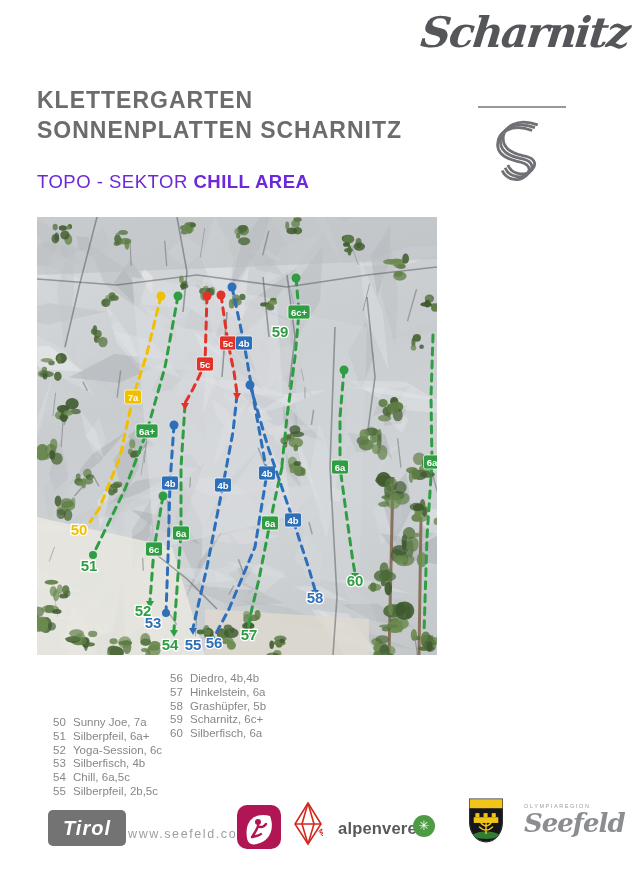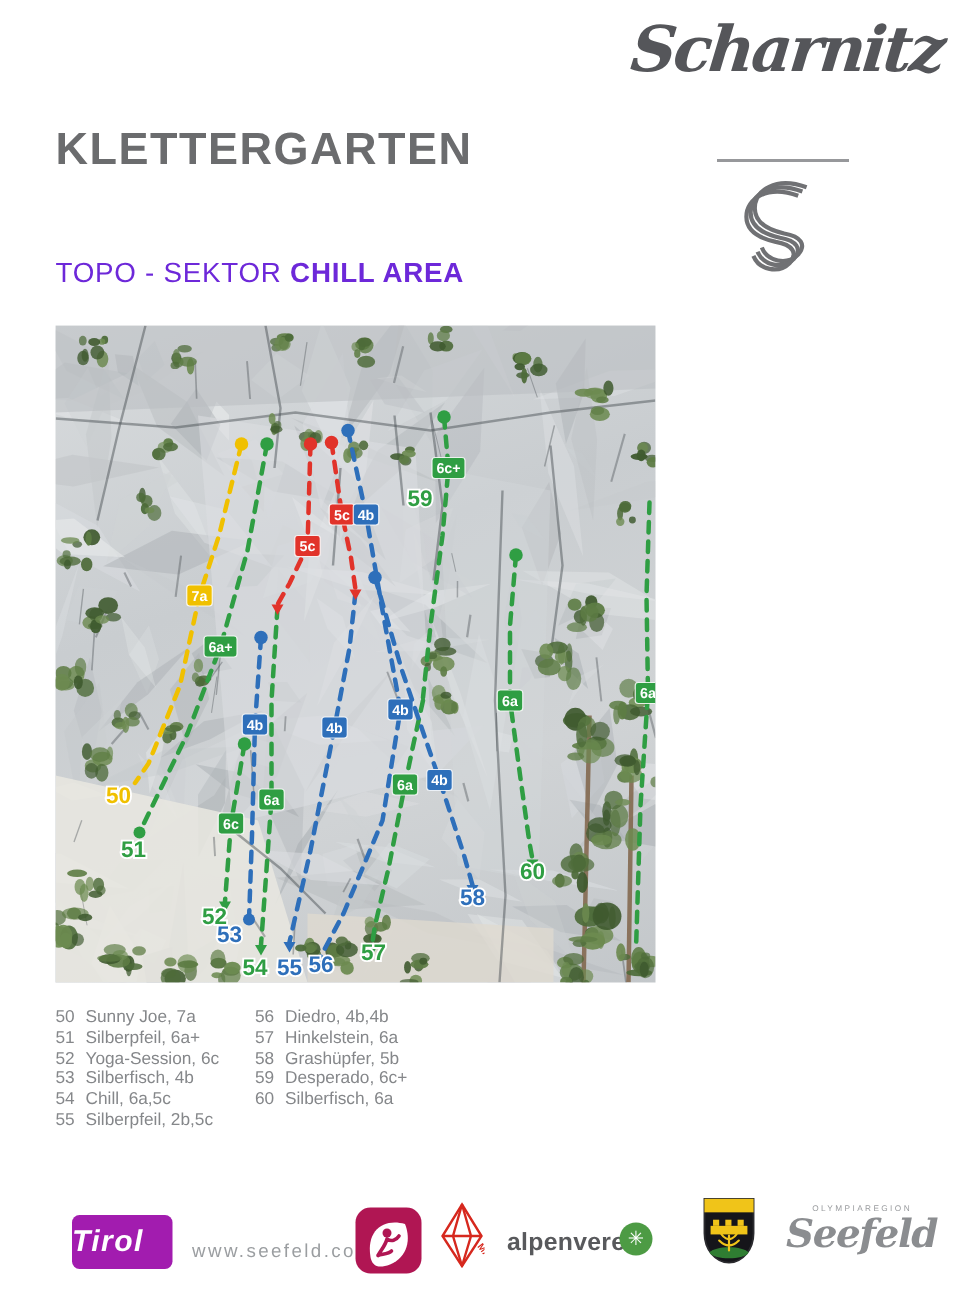--- a/index.html
+++ b/index.html
@@ -5,46 +5,46 @@
   html,body{margin:0;padding:0;background:#ffffff;}
   .page{position:relative;width:641px;height:874px;background:#ffffff;overflow:hidden;
         font-family:"Liberation Sans",sans-serif;}
   
   .brand-script{position:absolute;right:40px;top:8px;width:180px;text-align:center;
       font-family:"DejaVu Serif",serif;font-style:italic;font-weight:bold;
       font-size:42px;color:#55565a;letter-spacing:-2px;transform:skewX(-6deg);}
   .brand-rule{position:absolute;left:478px;top:106px;width:88px;height:2px;background:#97989b;}
   .brand-mark{position:absolute;left:492px;top:118px;}
   .title{position:absolute;left:37px;top:85px;color:#6b6c6e;font-weight:bold;
-      font-size:30px;letter-spacing:1px;line-height:30px;}
+      font-size:23px;letter-spacing:1px;line-height:30px;}
   .subtitle{position:absolute;left:37px;top:171px;color:#6d28d9;font-size:18.5px;letter-spacing:.5px;}
   .subtitle strong{font-weight:bold;}
   
   .topo{position:absolute;left:37px;top:217px;width:400px;height:438px;
       background:linear-gradient(160deg,#d8dbdd 0%,#c9cdd0 38%,#d0d3d5 68%,#c3c7ca 100%);overflow:hidden;}
   .topo svg{display:block;}
   
   .route-list{position:absolute;left:37px;top:672px;width:380px;color:#85878a;font-size:11.5px;}
   .route-list .col{position:absolute;top:0;}
-  .route-list .col1{left:0;}
+  .route-list .col1{left:16px;margin-top:44px;}
   .route-list .col2{left:133px;}
   .route-list .row{height:13.8px;line-height:13.8px;white-space:nowrap;}
   .route-list .rnum{display:inline-block;width:20px;}
   
-  .tirol-logo{position:absolute;left:48px;top:810px;width:67px;height:36px;background:#a21caf;
-      border-radius:5px;color:#fff;text-align:left;line-height:36px;
+  .tirol-logo{position:absolute;left:48px;top:810px;width:78px;height:36px;background:#737373;
+      border-radius:5px;color:#fff;text-align:center;line-height:36px;
       font-weight:bold;font-style:italic;font-size:20px;letter-spacing:1px;}
   .website{position:absolute;left:128px;top:827px;color:#9b9ea1;font-size:12.5px;letter-spacing:1.6px;}
   .climber-logo{position:absolute;left:237px;top:805px;width:44px;height:44px;background:#b01653;border-radius:10px;}
   .maxx-logo{position:absolute;left:293px;top:801px;}
   .alpenverein{position:absolute;left:338px;top:819px;color:#58595c;font-size:16.5px;font-weight:bold;letter-spacing:.2px;}
   .av-circle{position:absolute;left:413px;top:815px;width:22px;height:22px;border-radius:50%;
       background:#4d9b44;color:#fff;text-align:center;line-height:22px;font-size:13px;}
   .crest{position:absolute;left:468px;top:797px;}
-  .seefeld{position:absolute;left:524px;top:803px;width:84px;text-align:right;color:#8b8d90;}
+  .seefeld{position:absolute;left:524px;top:803px;width:84px;text-align:left;color:#8b8d90;}
   .seefeld .olymp{font-size:5.5px;letter-spacing:1.6px;color:#9a9c9f;}
   .seefeld .script{font-family:"DejaVu Serif",serif;font-style:italic;font-weight:bold;
       font-size:26px;letter-spacing:-1px;line-height:28px;}
 </style>
 </head>
 <body>
 
 <div class="page">
 
   <div class="brand-script">Scharnitz</div>
@@ -52,20 +52,21 @@
   <svg class="brand-mark" width="56" height="66" viewBox="0 0 60 70">
     <g fill="none" stroke="#707174" stroke-width="3">
       <path d="M46,10 C24,2 9,12 9,25 C9,37 21,41 30,43 C42,45 46,51 40,58 C32,66 18,63 14,53" transform="translate(3,-3)"></path>
       <path d="M46,10 C24,2 9,12 9,25 C9,37 21,41 30,43 C42,45 46,51 40,58 C32,66 18,63 14,53"></path>
       <path d="M46,10 C24,2 9,12 9,25 C9,37 21,41 30,43 C42,45 46,51 40,58 C32,66 18,63 14,53" transform="translate(-3,3)"></path>
     </g>
   </svg>
 
   <div class="title">
     <div>KLETTERGARTEN</div>
+    <div>SONNENPLATTEN SCHARNITZ</div>
   </div>
   <div class="subtitle">
     <span>TOPO - SEKTOR </span><strong>CHILL AREA</strong>
   </div>
 
   <div class="topo">
     <svg id="topo-svg" width="400" height="438" viewBox="0 0 400 438">
         <polygon points="197.3,169.9 234.2,206.6 287.8,225.0 246.7,186.1" fill="#aaafb3" opacity="0.55"></polygon>
         <polygon points="159.2,66.7 178.1,117.0 220.2,156.3 199.7,102.0" fill="#aaafb3" opacity="0.46"></polygon>
         <polygon points="15.8,158.4 -1.5,205.3 -12.5,256.1 4.5,207.1" fill="#e3e6e8" opacity="0.31"></polygon>
@@ -697,21 +698,21 @@
       <div class="row"><span class="rnum">51</span><span class="rname">Silberpfeil, 6a+</span></div>
       <div class="row"><span class="rnum">52</span><span class="rname">Yoga-Session, 6c</span></div>
       <div class="row"><span class="rnum">53</span><span class="rname">Silberfisch, 4b</span></div>
       <div class="row"><span class="rnum">54</span><span class="rname">Chill, 6a,5c</span></div>
       <div class="row"><span class="rnum">55</span><span class="rname">Silberpfeil, 2b,5c</span></div>
     </div>
     <div class="col col2">
       <div class="row"><span class="rnum">56</span><span class="rname">Diedro, 4b,4b</span></div>
       <div class="row"><span class="rnum">57</span><span class="rname">Hinkelstein, 6a</span></div>
       <div class="row"><span class="rnum">58</span><span class="rname">Grashüpfer, 5b</span></div>
-      <div class="row"><span class="rnum">59</span><span class="rname">Desperado, 6c+</span></div>
+      <div class="row"><span class="rnum">59</span><span class="rname">Scharnitz, 6c+</span></div>
       <div class="row"><span class="rnum">60</span><span class="rname">Silberfisch, 6a</span></div>
     </div>
   </div>
 
   <div class="tirol-logo">Tirol</div>
   <div class="website">www.seefeld.com</div>
 
   <div class="climber-logo">
     <svg width="44" height="44" viewBox="0 0 44 44">
       <path d="M10,33 C7,15 19,7 33,11 C37,21 35,33 23,38 C15,41 11,39 10,33 Z" fill="#ffffff"></path>

